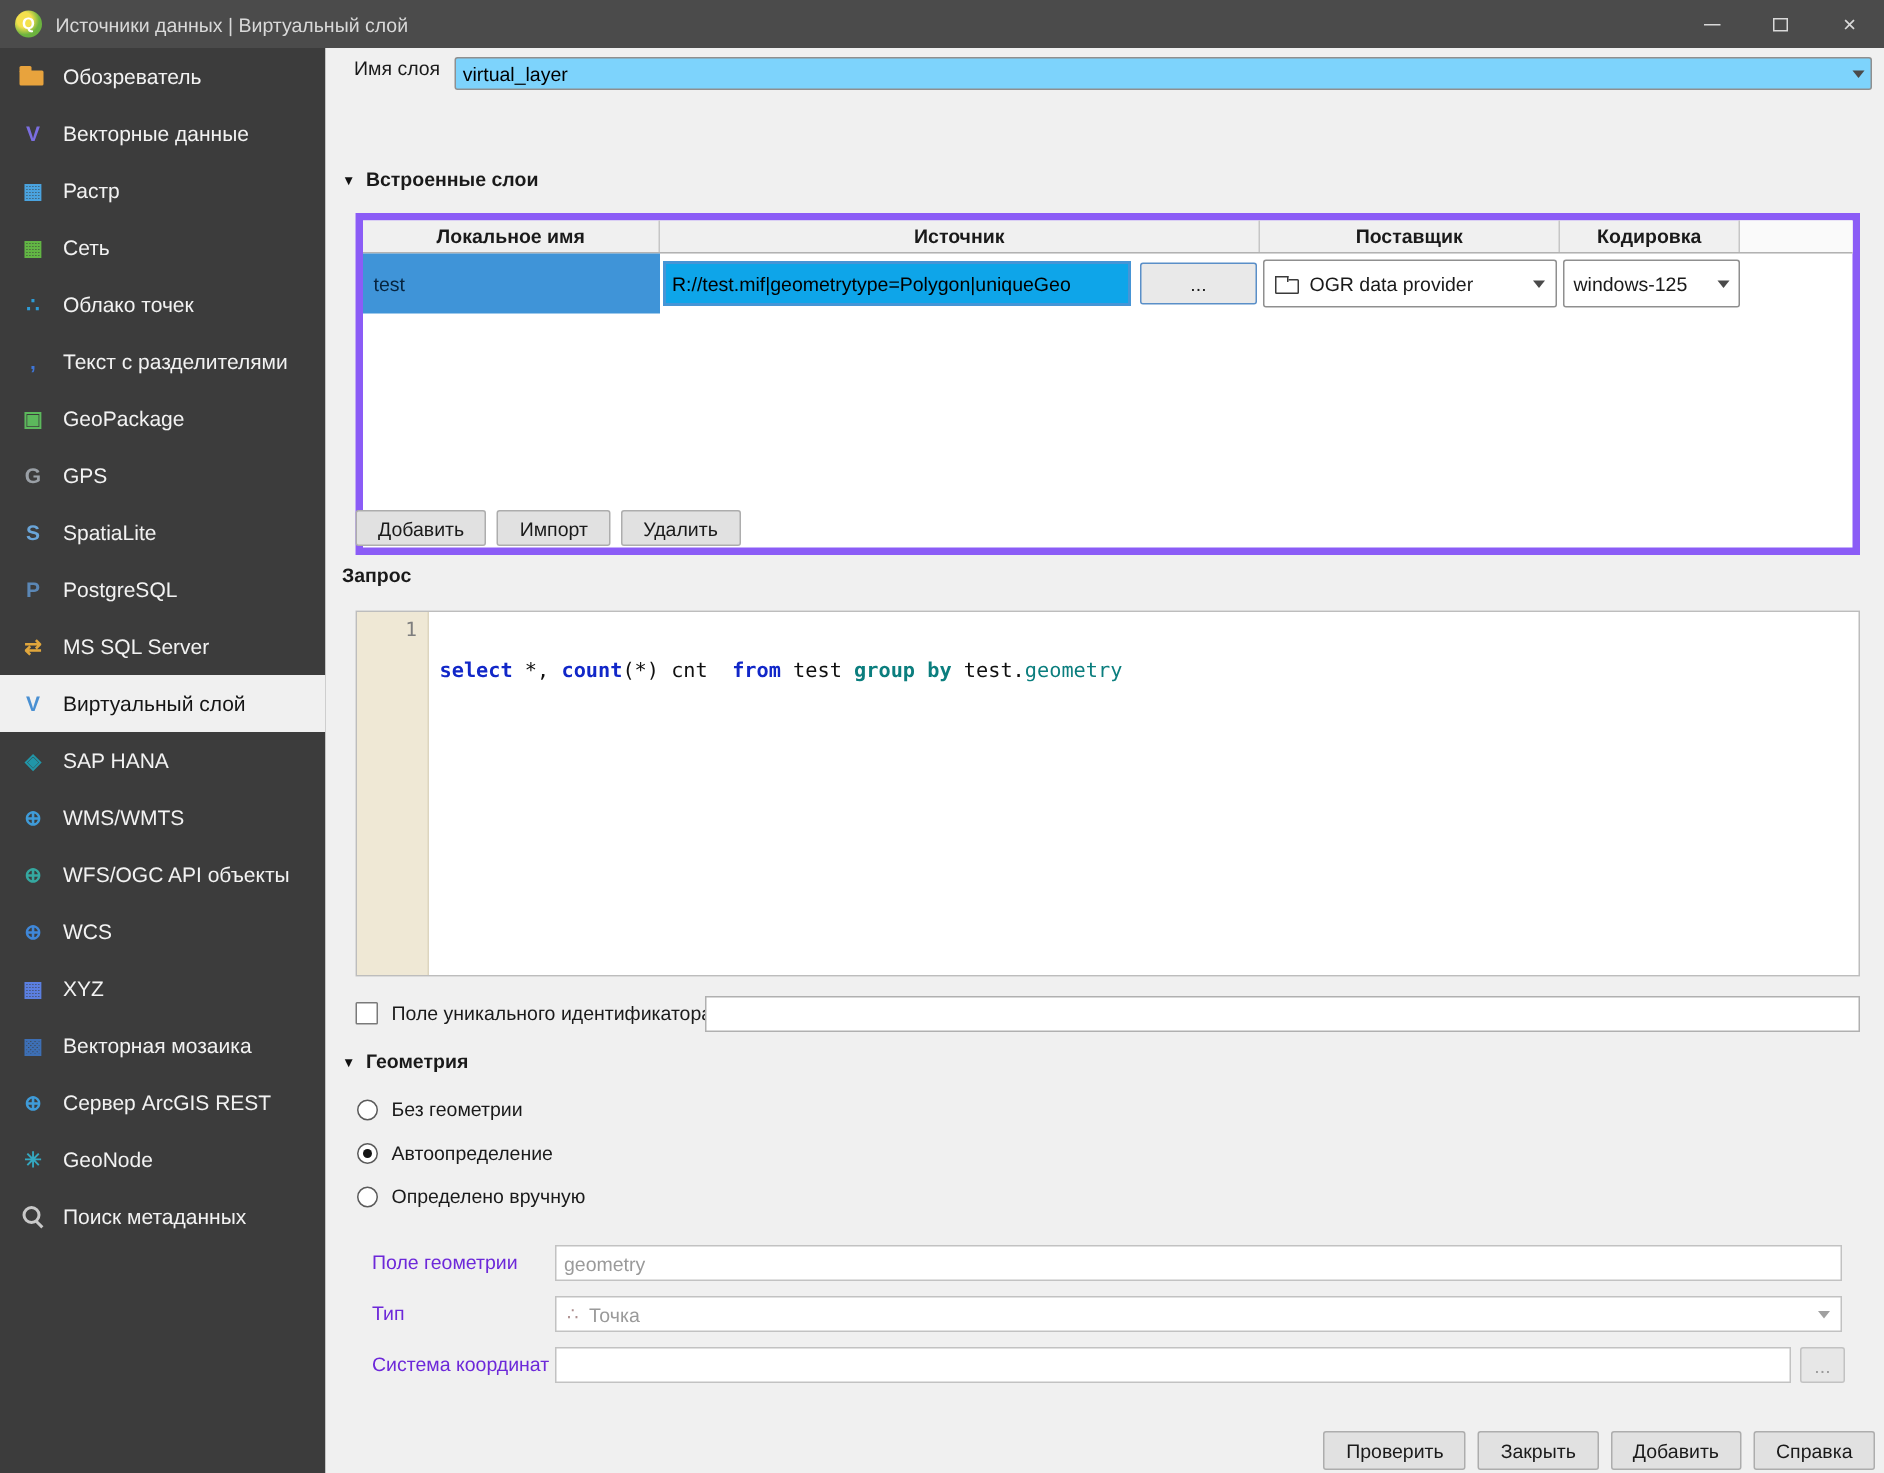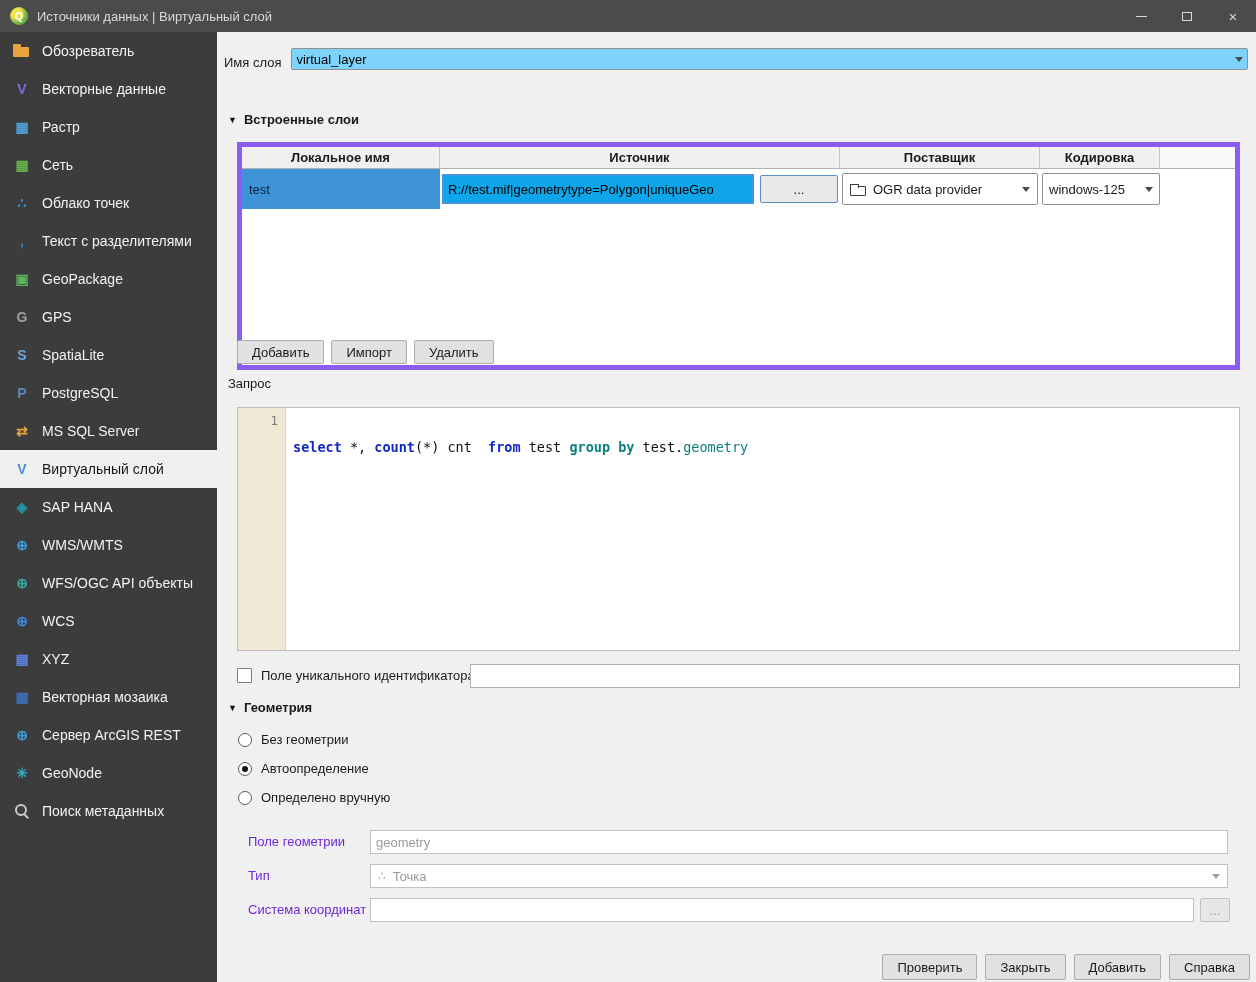--- a/index.html
+++ b/index.html
@@ -23,21 +23,21 @@
   .sb-icn { position:relative; width:20px; height:20px; display:flex; align-items:center; justify-content:center; font-size:14px; font-weight:bold; flex:0 0 20px; }
   .sb-icn.folder::before { content:""; position:absolute; left:1px; top:6px; width:16px; height:10px; background:currentColor; border-radius:1px; }
   .sb-icn.folder::after  { content:""; position:absolute; left:1px; top:3px; width:8px; height:4px; background:currentColor; border-radius:1px 1px 0 0; }
   .sb-icn.magnifier::before { content:""; position:absolute; left:3px; top:3px; width:8px; height:8px; border:2px solid currentColor; border-radius:50%; }
   .sb-icn.magnifier::after  { content:""; position:absolute; left:12px; top:12px; width:6px; height:2px; background:currentColor; transform:rotate(45deg); transform-origin:left center; }
   .sb-label { white-space:nowrap; }
 
   
   .main { position:absolute; top:32px; left:217px; width:1039px; height:950px; background:#f0f0f0; font-size:13px; color:#1a1a1a; }
 
-  .name-row { position:absolute; top:6px; left:7px; right:8px; height:32px; display:flex; align-items:flex-end; }
+  .name-row { position:absolute; top:6px; left:19px; right:8px; height:32px; display:flex; align-items:flex-start; }
   .name-label { margin-right:10px; white-space:nowrap; }
   .combo { background:#7dd3fc; border:1px solid #8f8f8f; border-radius:2px; height:22px; display:flex; align-items:center; padding:0 4px; }
   .combo .arrow { margin-left:auto; }
   .arrow { width:0; height:0; border-left:4px solid transparent; border-right:4px solid transparent; border-top:5px solid #4a4a4a; flex:0 0 auto; }
   .name-combo { flex:1; }
   .name-combo input { border:none; outline:none; flex:1; font:13px "Liberation Sans",sans-serif; background:transparent; }
 
   .descr { position:absolute; top:42px; left:11px; right:14px; font-size:12.5px; line-height:16px; color:#1e1e1e; }
 
   .section-header { position:absolute; left:11px; display:flex; align-items:center; gap:7px; font-weight:bold; font-size:13px; }
@@ -58,21 +58,21 @@
   .prov-combo { position:absolute; left:600px; top:4px; width:196px; height:32px; background:#fff; border:1px solid #8f8f8f; border-radius:2px; display:flex; align-items:center; gap:7px; padding:0 7px; font-size:13px; }
   .enc-combo { position:absolute; left:800px; top:4px; width:118px; height:32px; background:#fff; border:1px solid #8f8f8f; border-radius:2px; display:flex; align-items:center; padding:0 6px; font-size:13px; white-space:nowrap; overflow:hidden; }
   .mini-folder { position:relative; width:16px; height:12px; display:inline-block; flex:0 0 16px; }
   .mini-folder::before { content:""; position:absolute; left:0; top:3px; width:14px; height:8px; border:1px solid #3a3a3a; border-radius:1px; background:#fff; }
   .mini-folder::after { content:""; position:absolute; left:0; top:1px; width:7px; height:3px; border:1px solid #3a3a3a; border-bottom:none; background:#fff; }
 
   .tbl-btns { position:absolute; top:308px; left:20px; display:flex; gap:7px; }
   .btn { background:#e1e1e1; border:1px solid #adadad; border-radius:2px; font:13px "Liberation Sans",sans-serif; height:24px; padding:0 14px; display:flex; align-items:center; justify-content:center; color:#1a1a1a; }
 
   
-  .query-label { position:absolute; top:344px; left:11px; font-weight:normal; }
+  .query-label { position:absolute; top:344px; left:11px; font-weight:bold; }
   .editor { position:absolute; top:375px; left:20px; width:1003px; height:244px; background:#fff; border:1px solid #bdbdbd; }
   .gutter { position:absolute; left:0; top:0; bottom:0; width:48px; background:#efe8d5; border-right:1px solid #ddd5bf; }
   .lineno { position:absolute; top:5px; right:7px; font:13px "DejaVu Sans Mono",monospace; color:#7e7e7e; }
   .code-line { position:absolute; left:55px; top:5px; right:4px; font:13.5px "DejaVu Sans Mono",monospace; white-space:pre;margin-top:26px; }
   .tok-kw { color:#1127c8; font-weight:bold; }
   .tok-kw2 { color:#0b7e7e; font-weight:bold; }
   .tok-fn { color:#0b7e7e; }
   .tok-pl { color:#101010; }
 
   

